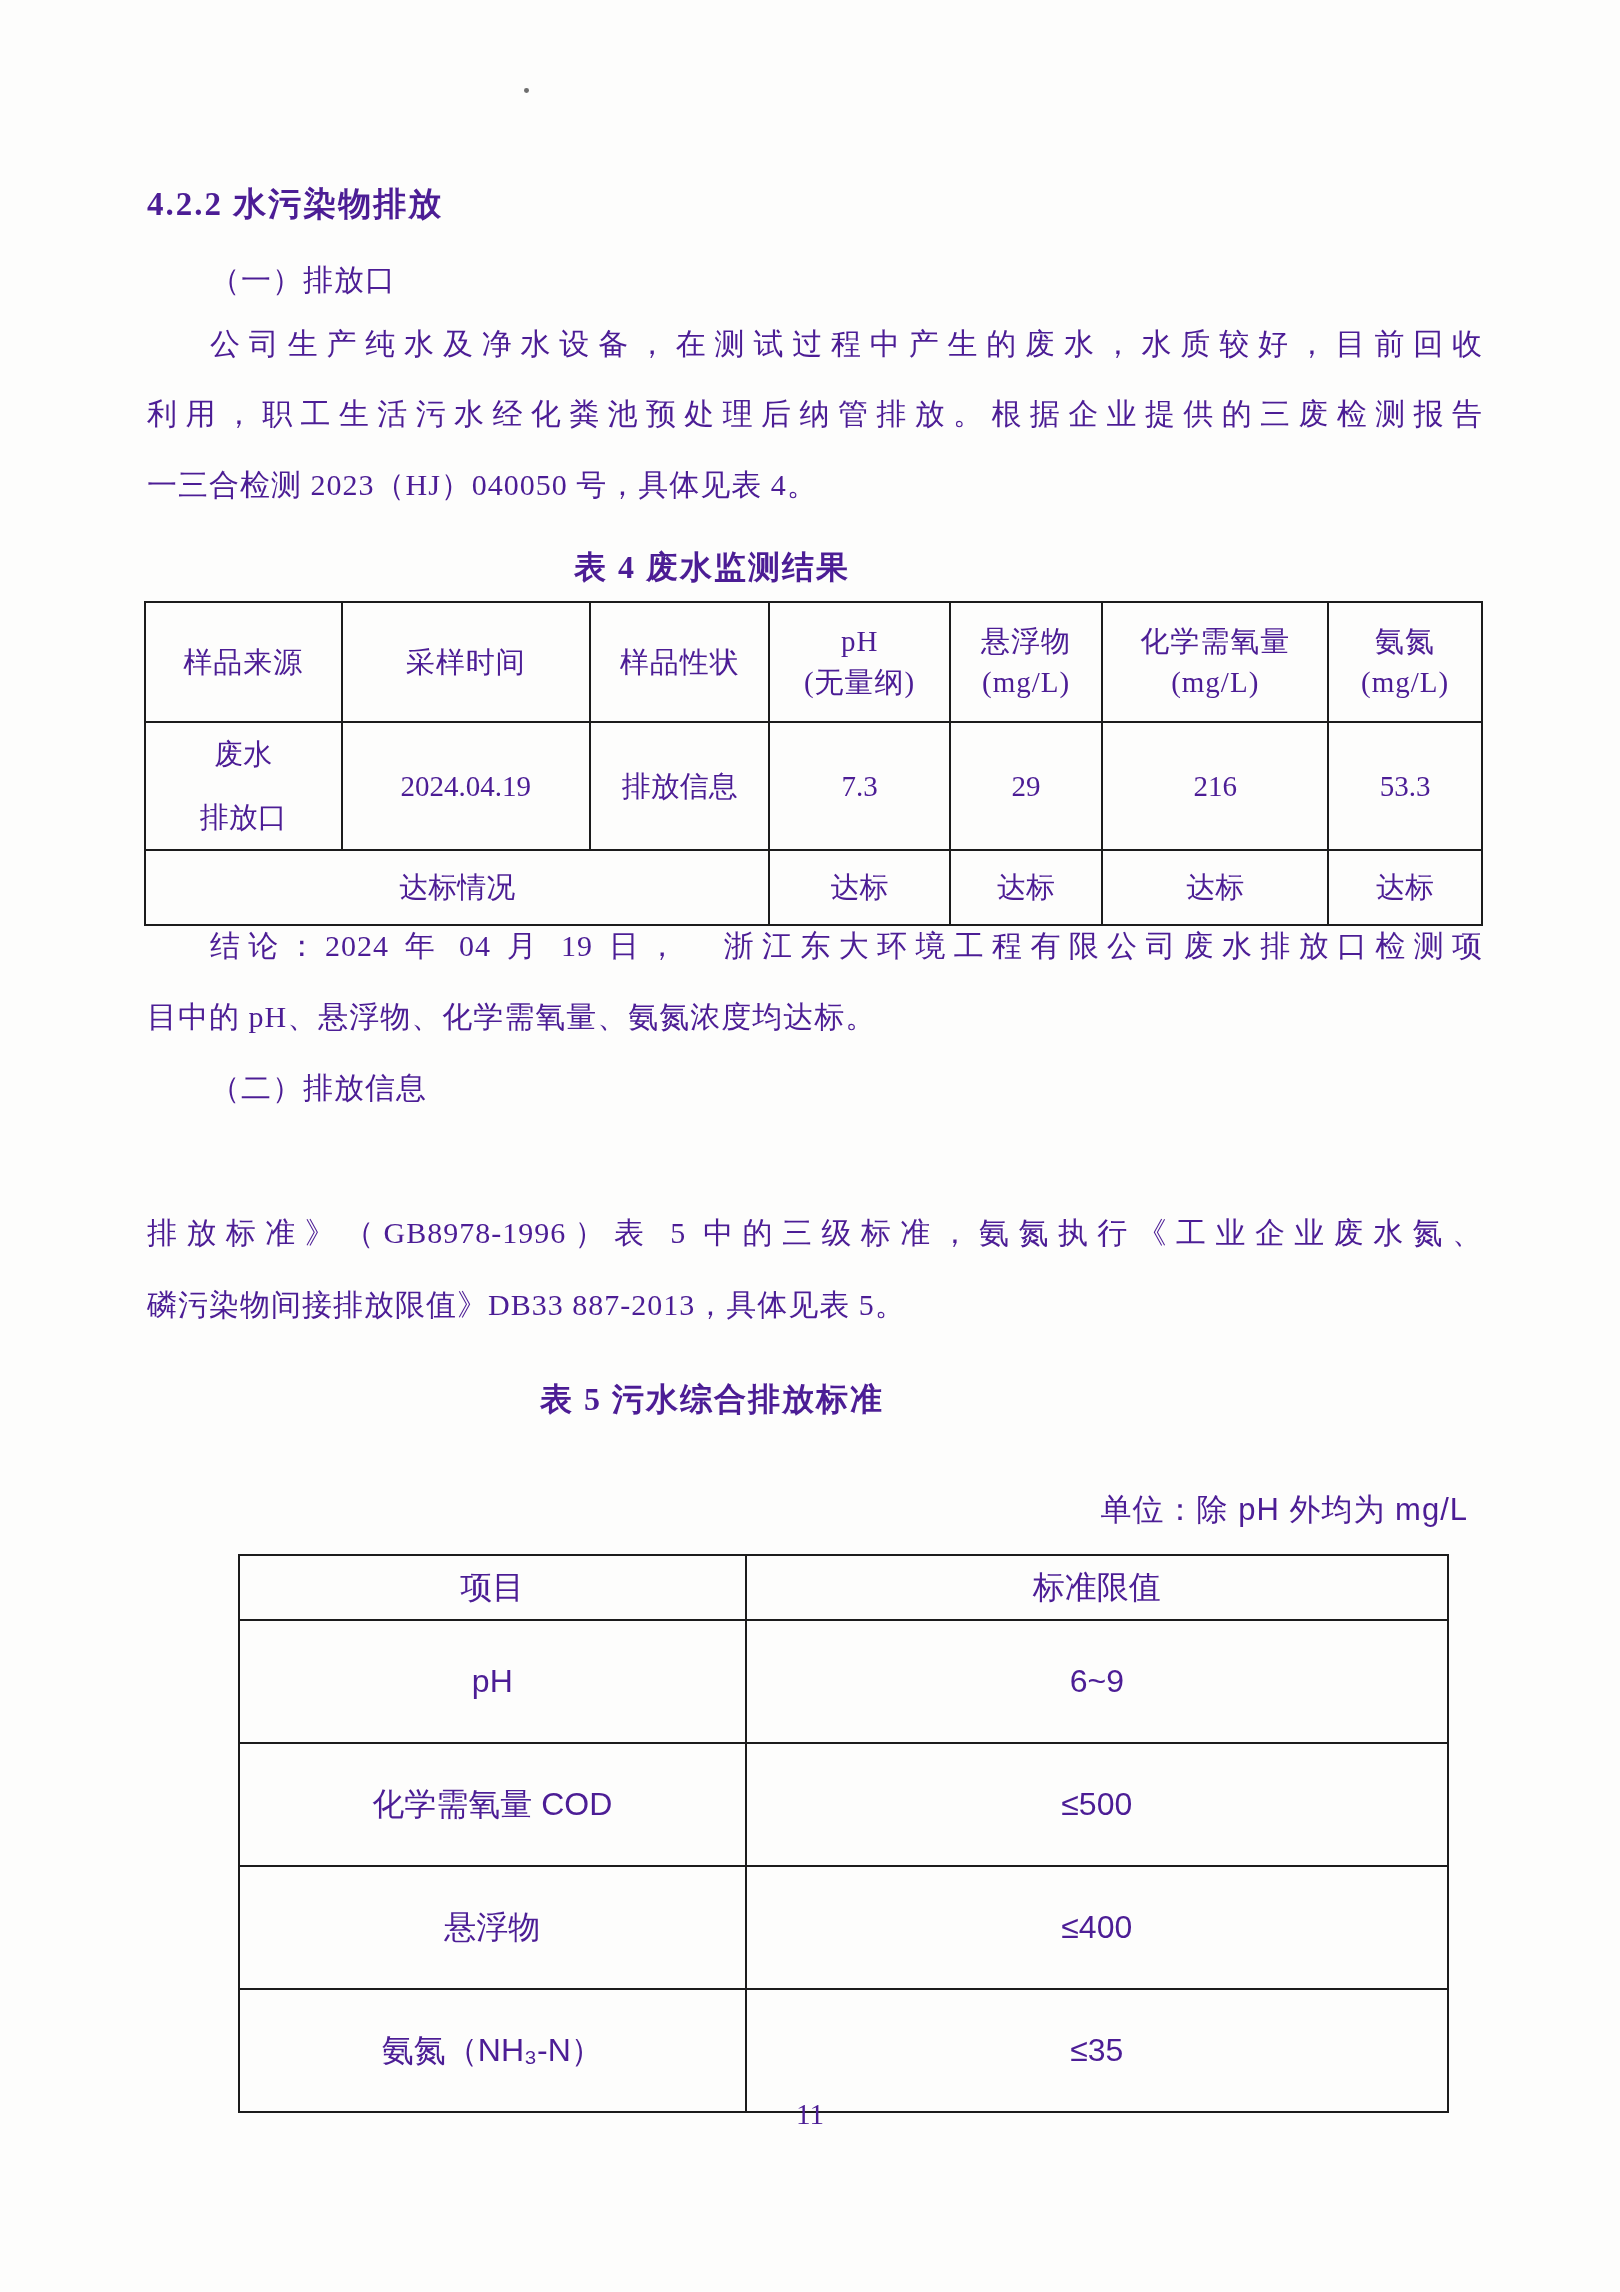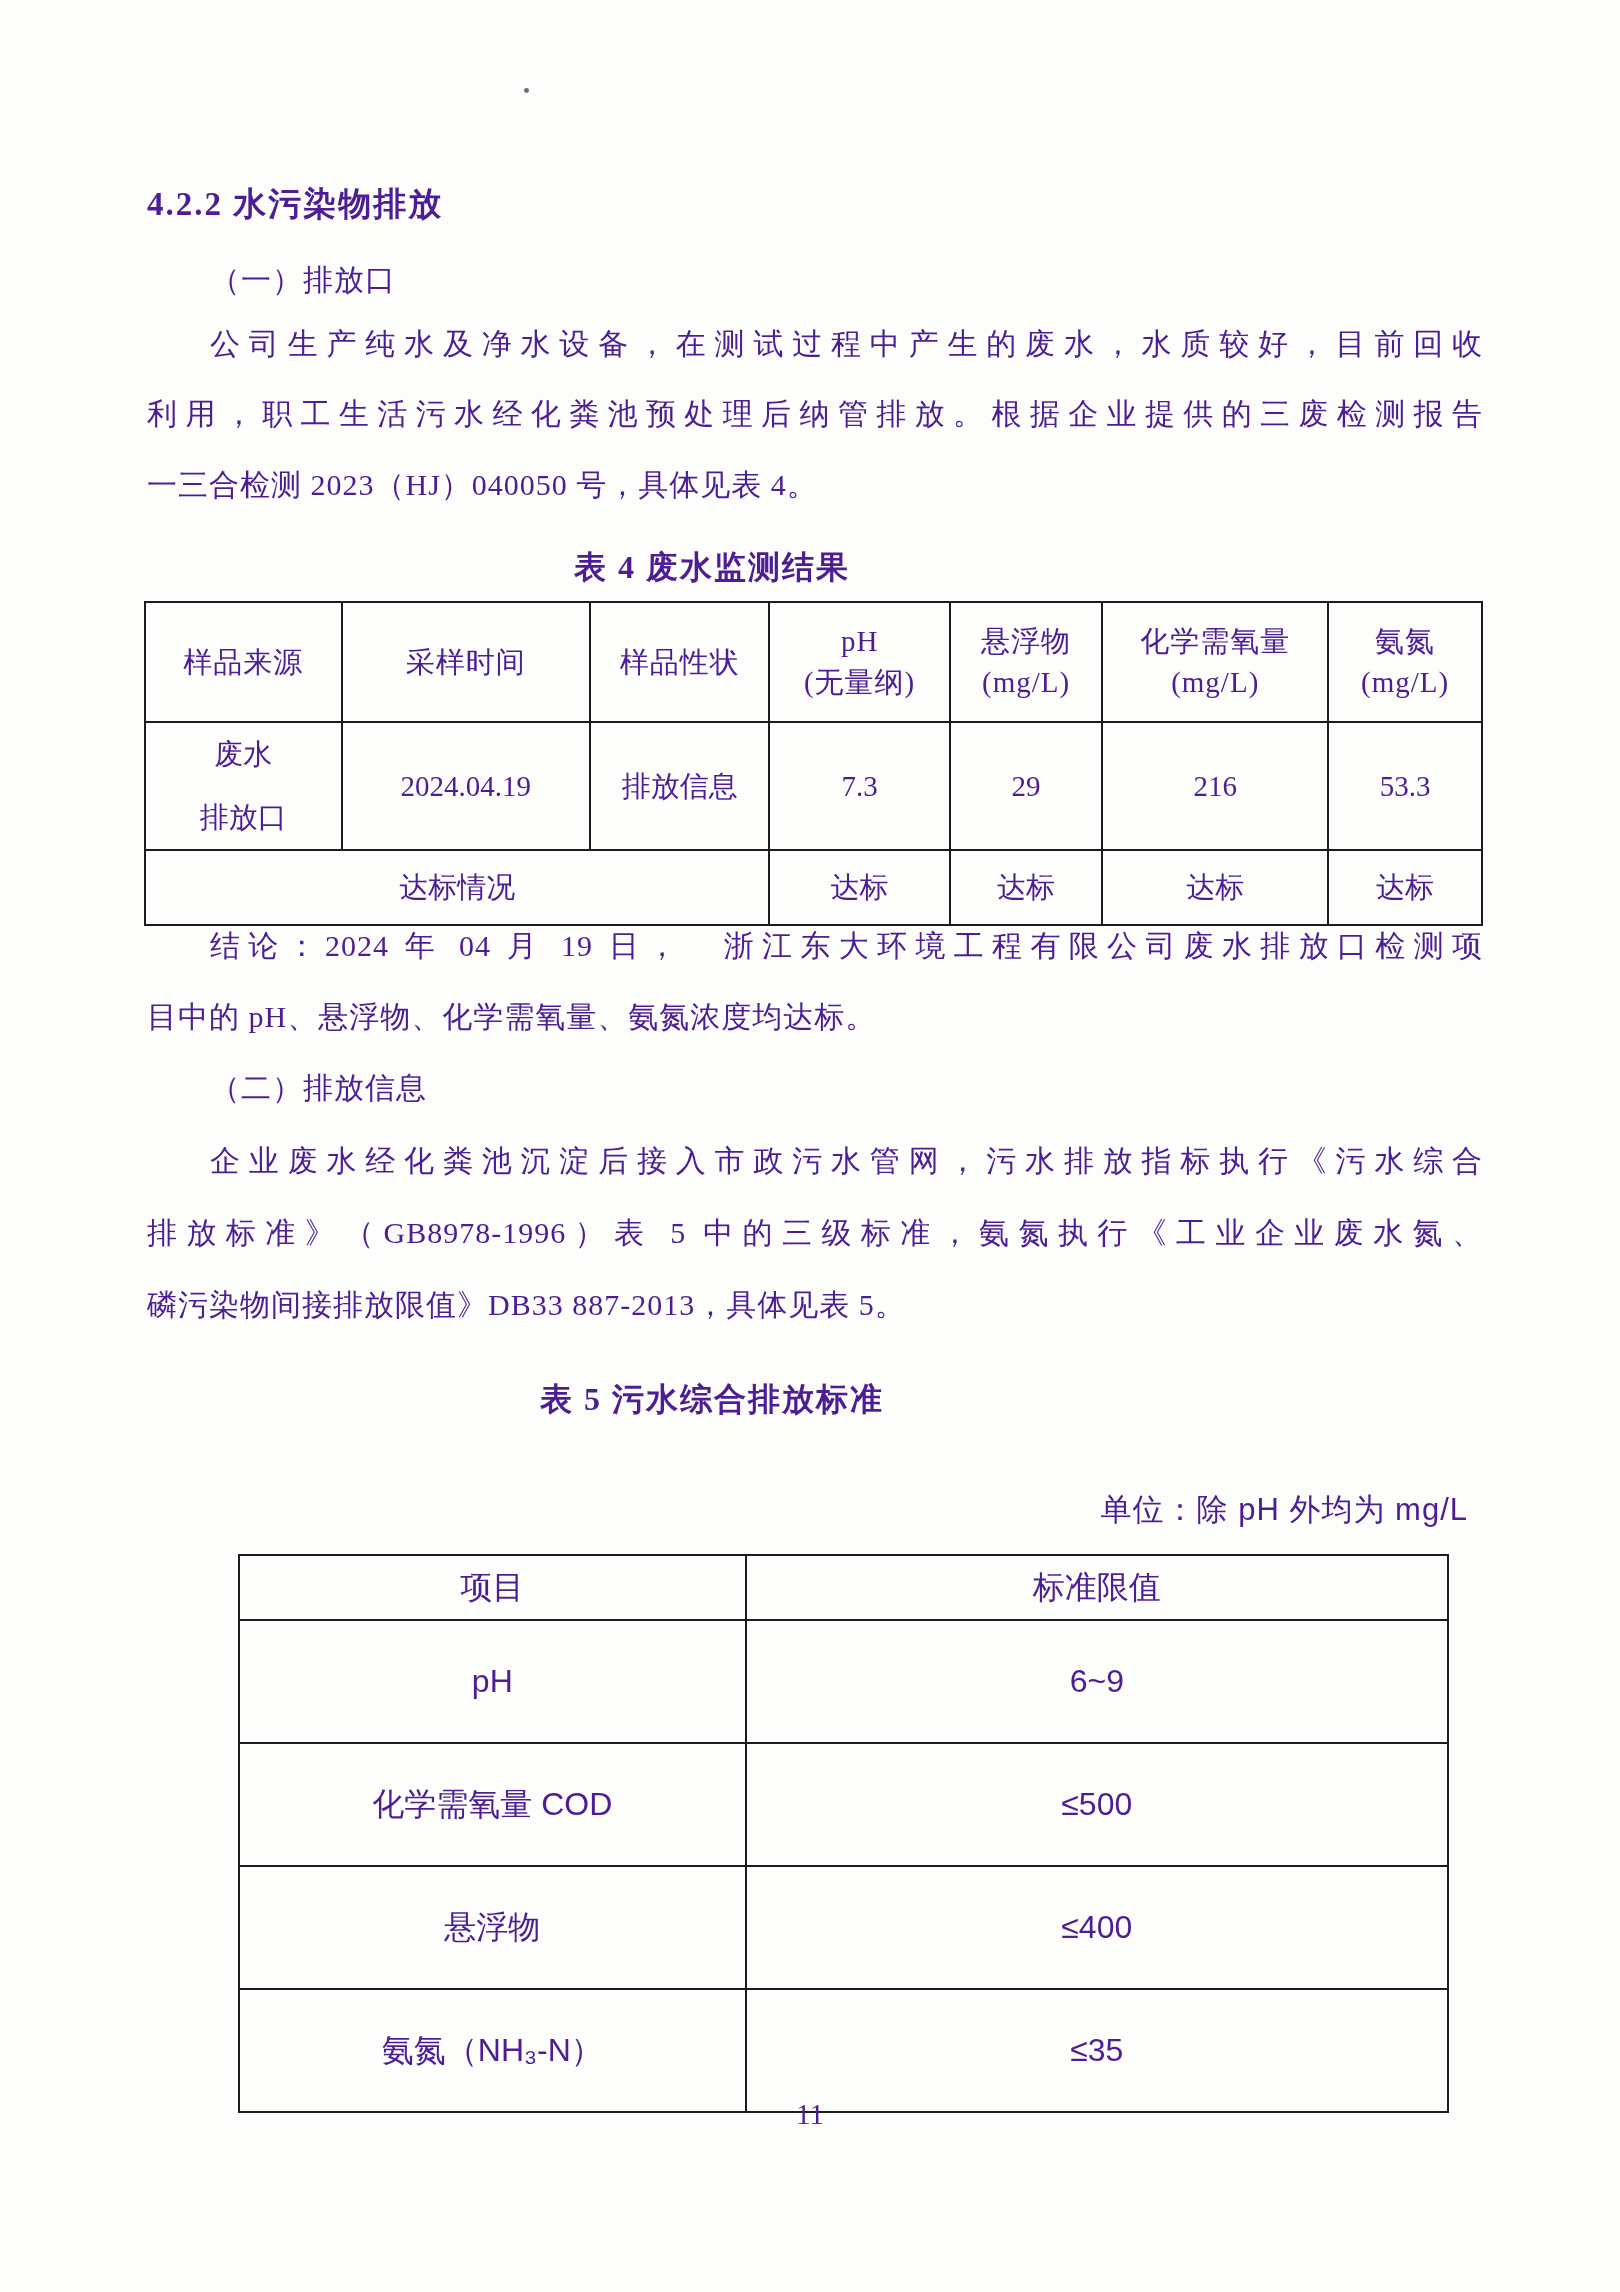--- a/index.html
+++ b/index.html
@@ -134,21 +134,20 @@
         <td>达标</td>
       </tr>
     </tbody>
   </table>
 
   <div class="line indent fill" style="top:923px;">结论：2024 年 04 月 19 日，　浙江东大环境工程有限公司废水排放口检测项</div>
   <div class="line" style="top:994px;">目中的 pH、悬浮物、化学需氧量、氨氮浓度均达标。</div>
 
   <div class="line indent" style="top:1065px;">（二）排放信息</div>
 
-  <div class="line indent fill" style="top:1138px;">企业废水经化粪池沉淀后接入市政污水管网，污水排放指标执行《污水综合</div>
   <div class="line fill" style="top:1210px;">排放标准》（GB8978-1996）表 5 中的三级标准，氨氮执行《工业企业废水氮、</div>
   <div class="line" style="top:1282px;">磷污染物间接排放限值》DB33 887-2013，具体见表 5。</div>
 
   <h2 class="tbl-title" style="top:1378px;">表 5 污水综合排放标准</h2>
 
   <div class="unit-note">单位：除 pH 外均为 mg/L</div>
 
   <table class="tbl" id="table5">
     <colgroup>
       <col style="width:41.9%">

